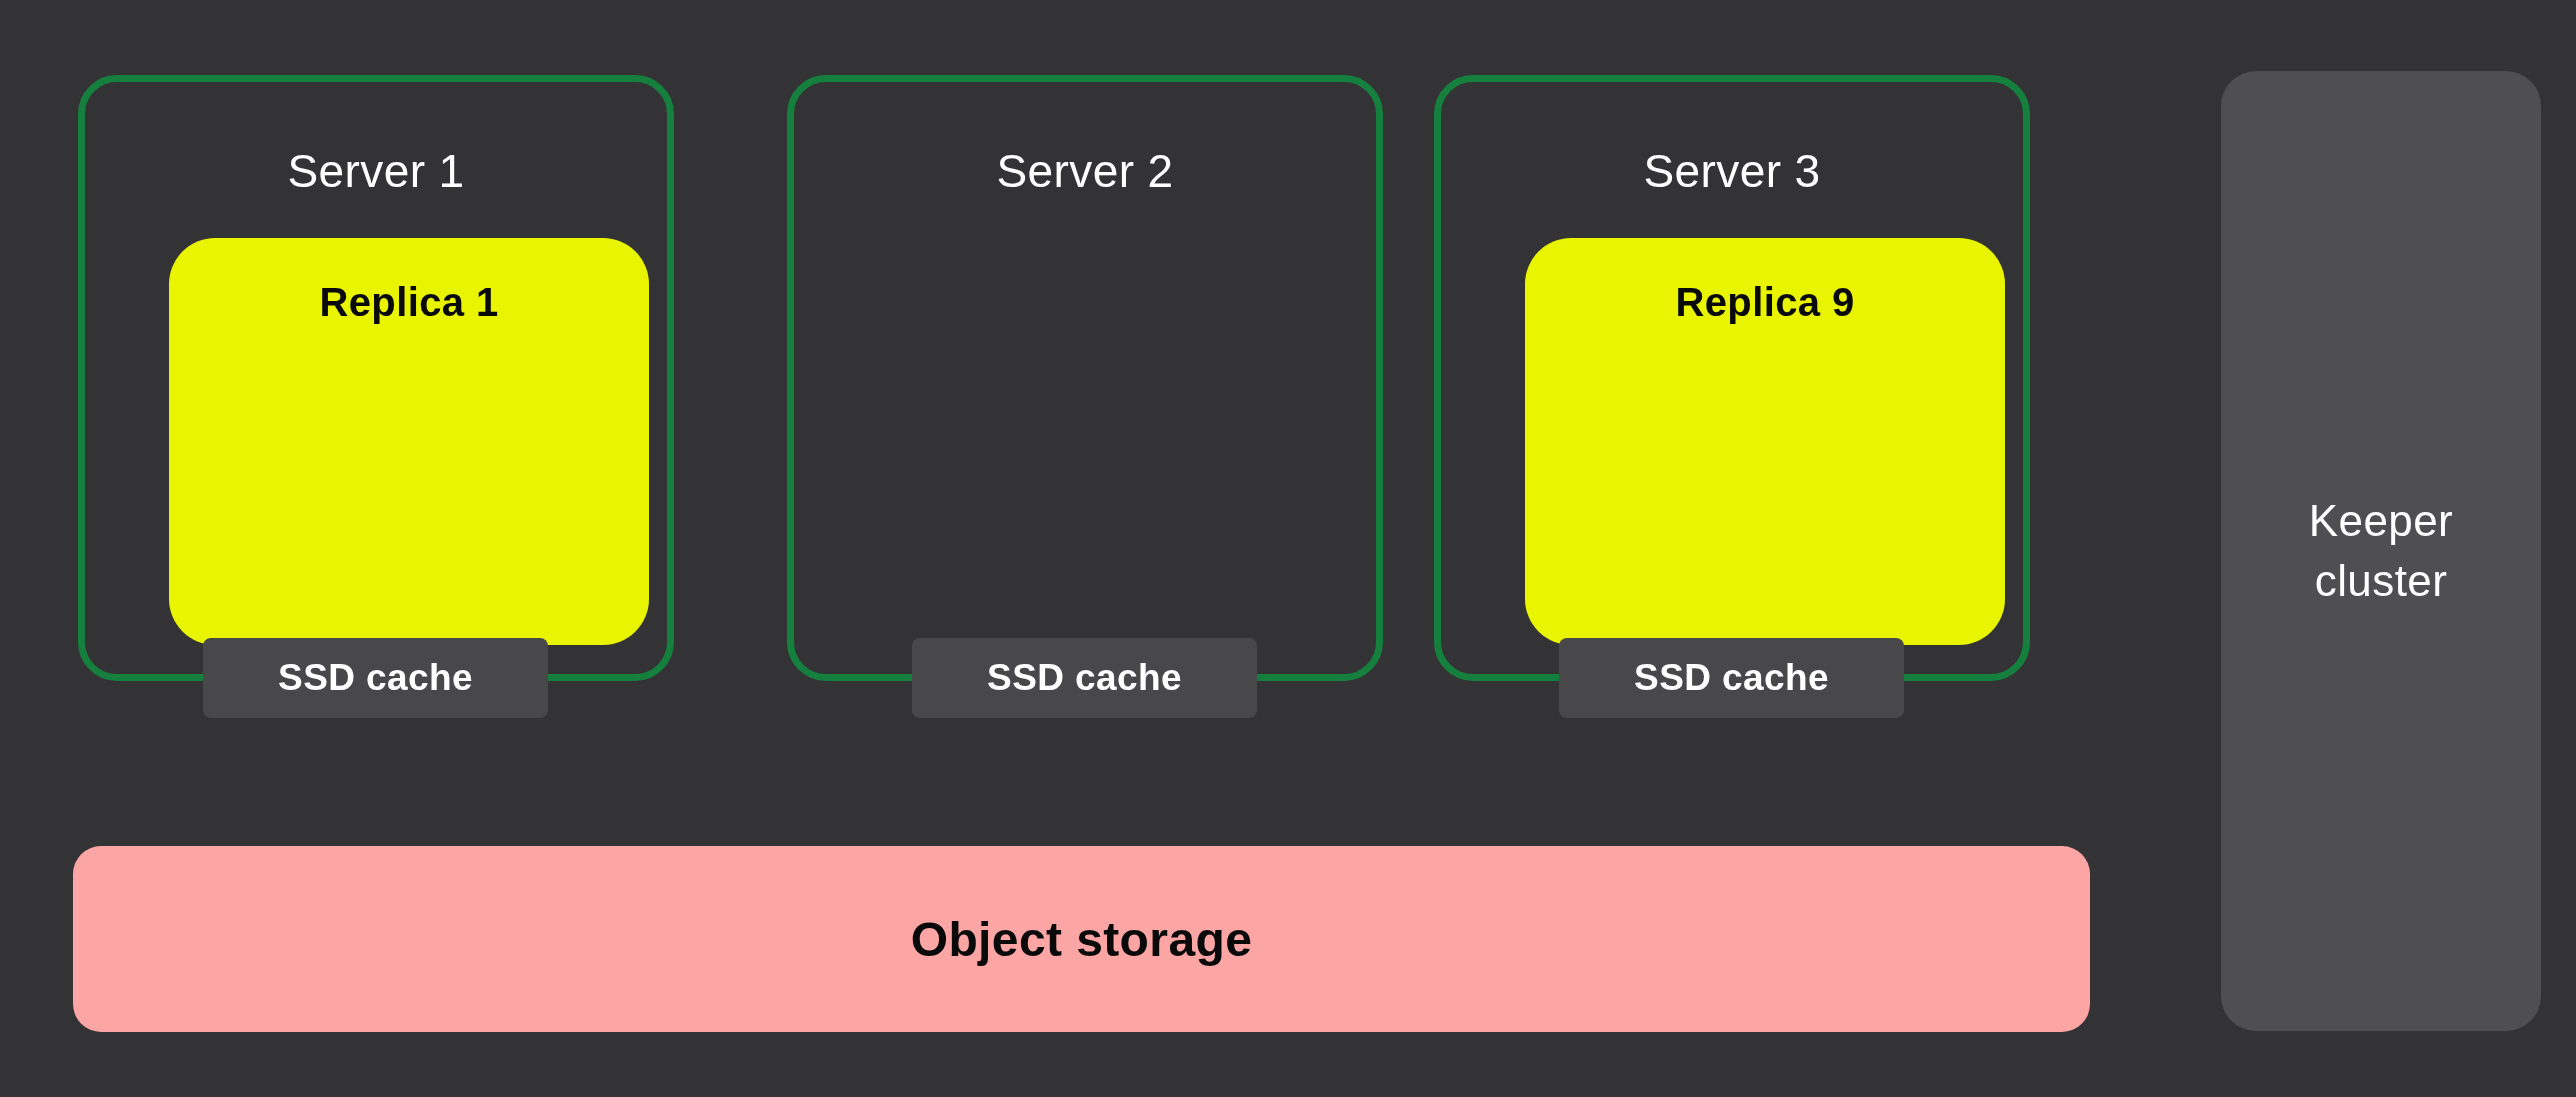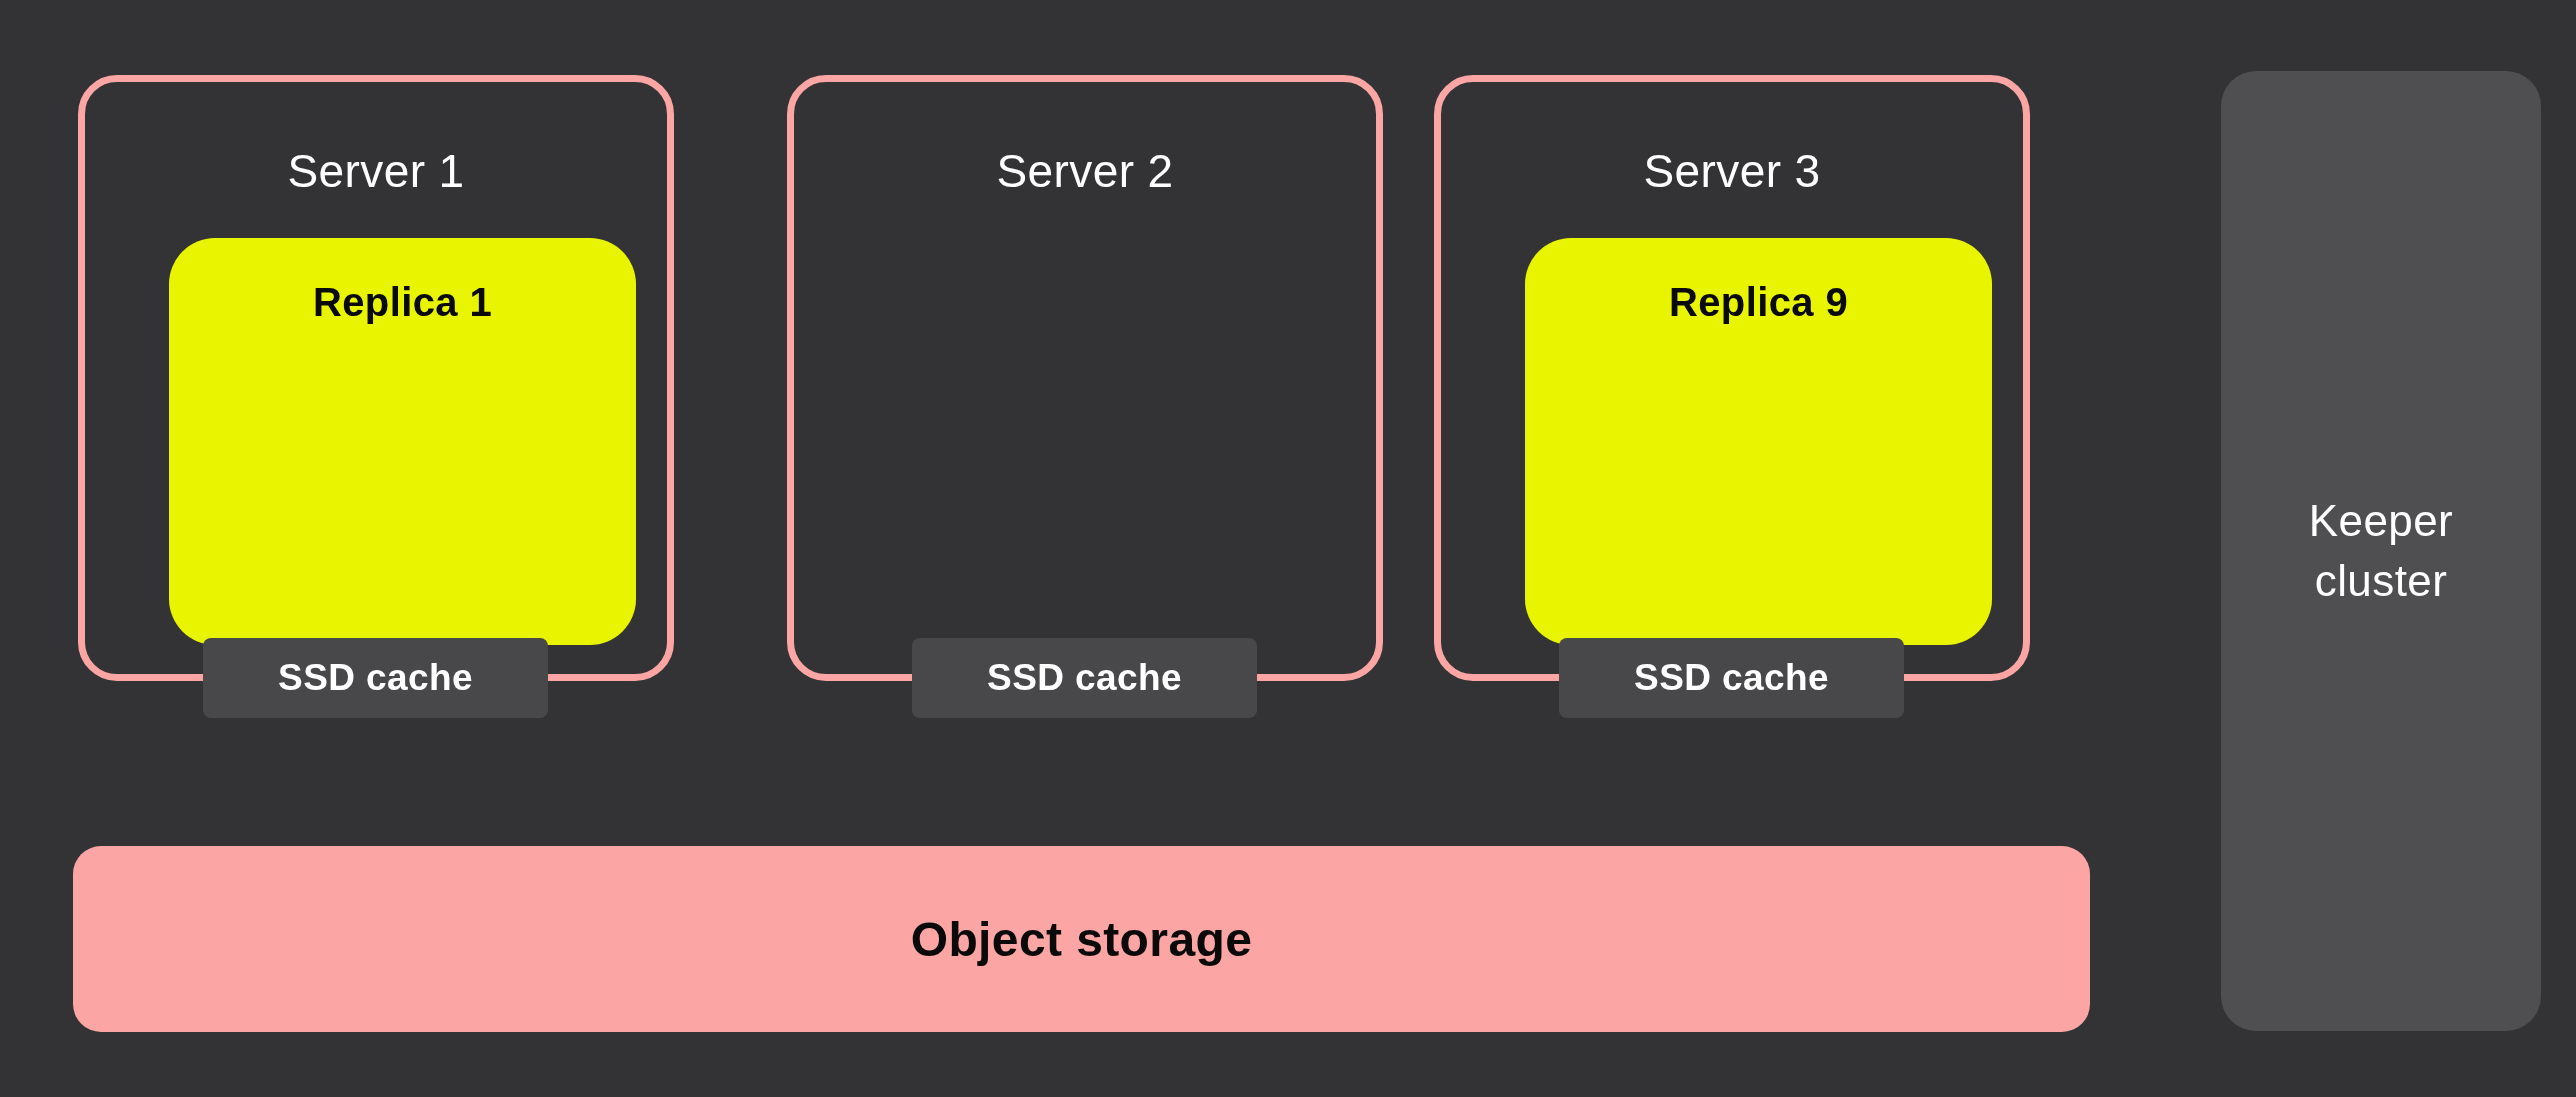--- a/index.html
+++ b/index.html
@@ -14,21 +14,21 @@
     background: #333336;
     font-family: "Liberation Sans", sans-serif;
     overflow: hidden;
   }
   
   .server-box {
     position: absolute;
     top: 75px;
     width: 596px;
     height: 606px;
-    border: 7px solid #fca5a5;
+    border: 7px solid #15803d;
     border-radius: 39px;
     box-sizing: border-box;
     background: transparent;
   }
   .server-box.s0 { left: 78px; }
   .server-box.s1 { left: 787px; }
   .server-box.s2 { left: 1434px; }
   .server-title {
     position: absolute;
     top: 62px;
@@ -37,25 +37,24 @@
     text-align: center;
     font-size: 46px;
     font-weight: 500;
     color: #FFFFFF;
     letter-spacing: 0.4px;
   }
   .replica-box {
     position: absolute;
     left: 84px;
     top: 156px;
-    width: 446px;
+    width: 480px;
     height: 407px;
     background: #E9F500;
     border-radius: 46px;
-    padding-left: 21px;
   }
   .replica-label {
     position: absolute;
     top: 42px;
     left: 0;
     width: 100%;
     text-align: center;
     font-size: 40px;
     font-weight: 700;
     color: #0A0A0A;

